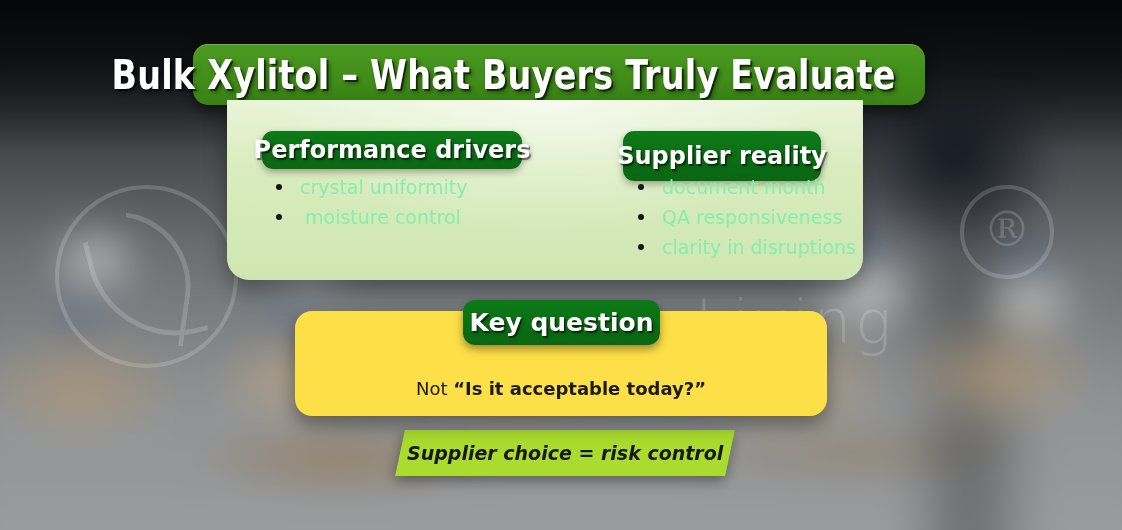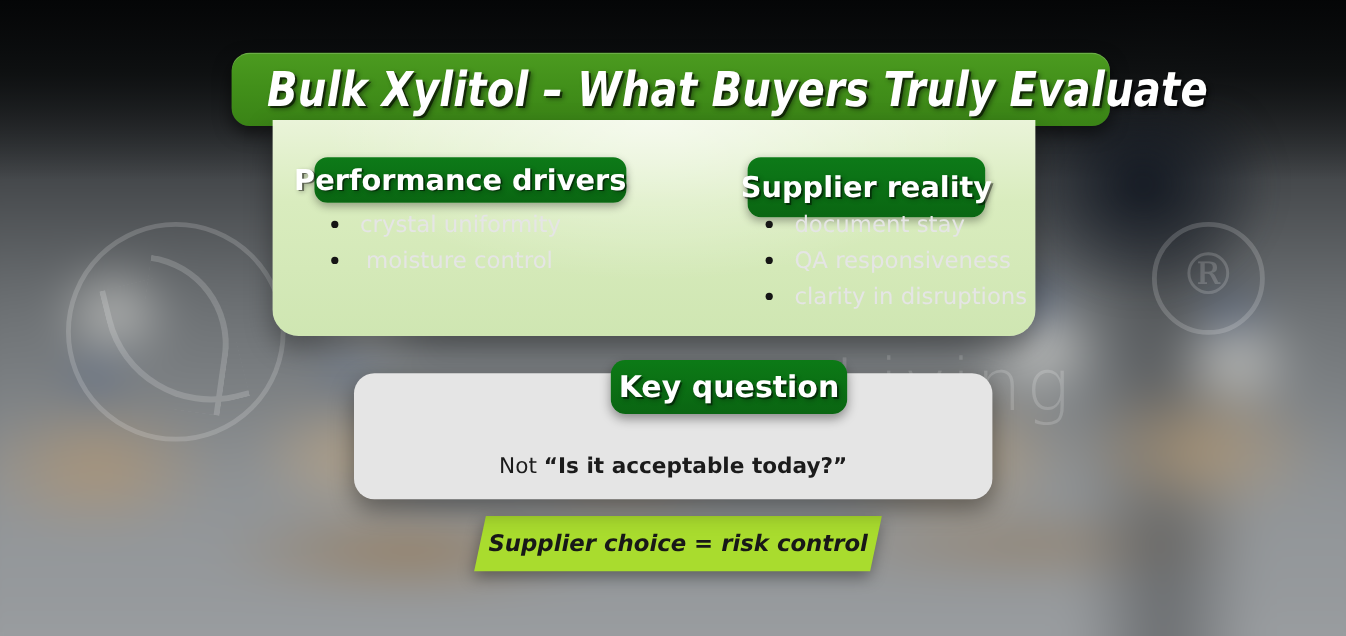--- a/index.html
+++ b/index.html
@@ -138,22 +138,21 @@
   
   .title-bar {
     position: absolute;
     left: 193px; top: 44px;
     width: 732px; height: 61px;
     border-radius: 15px;
     background: linear-gradient(180deg, #4c9b20 0%, #42901a 45%, #3a8316 100%);
     box-shadow: 0 6px 14px rgba(0,0,0,.55), inset 0 1px 0 rgba(255,255,255,.18);
     display: flex;
     align-items: center;
-    justify-content: flex-start;
-    font-style: italic;
+    justify-content: flex-end;
   }
   .title-text {
     font-family: "DejaVu Sans Condensed", "Liberation Sans Narrow", "Liberation Sans", sans-serif;
     font-weight: 700;
     font-size: 40px;
     color: #ffffff;
     letter-spacing: .2px;
     white-space: nowrap;
     transform: scaleX(.93);
     text-shadow:
@@ -184,40 +183,40 @@
     box-shadow: 0 3px 7px rgba(0,0,0,.32);
   }
   .sec-badge span {
     font-family: "DejaVu Sans", sans-serif;
     font-weight: 700;
     font-size: 24px;
     color: #ffffff;
     white-space: nowrap;
     text-shadow: 1.5px 1.5px 0 rgba(0,0,0,.45), 2px 2px 4px rgba(0,0,0,.3);
   }
-  #badge-perf { left: 262px; top: 131px; width: 260px; height: 38px; justify-content: flex-end; }
+  #badge-perf { left: 262px; top: 131px; width: 260px; height: 38px; }
   #badge-supp { left: 623px; top: 131px; width: 198px; height: 50px; }
 
   
   .bullets {
     position: absolute;
     list-style: none;
     margin: 0;
     padding: 0;
   }
   #list-perf { left: 268px; top: 176px; }
   #list-supp { left: 630px; top: 176px; }
   .bullets li {
     position: relative;
     padding-left: 32px;
     margin-bottom: 8px;
     font-family: "DejaVu Sans", sans-serif;
     font-size: 19px;
     line-height: 22px;
-    color: #e5e5e5;
+    color: #86efac;
     white-space: nowrap;
   }
   .bullets li::before {
     content: "";
     position: absolute;
     left: 8px; top: 8px;
     width: 6px; height: 6px;
     background: #151515;
     border-radius: 50%;
   }
@@ -229,36 +228,35 @@
     position: absolute;
     left: 463px; top: 300px;
     width: 197px; height: 45px;
     border-radius: 12px;
     background: linear-gradient(180deg, #0c7a16 0%, #0a6512 100%);
     display: flex;
     align-items: center;
     justify-content: center;
     box-shadow: 0 4px 9px rgba(0,0,0,.4);
     z-index: 3;
-    margin-left: 46px;
   }
   #badge-key span {
     font-family: "DejaVu Sans", sans-serif;
     font-weight: 700;
     font-size: 25px;
     color: #ffffff;
     text-shadow: 1.5px 1.5px 0 rgba(0,0,0,.45), 2px 2px 4px rgba(0,0,0,.3);
   }
 
   
   .white-card {
     position: absolute;
     left: 295px; top: 311px;
     width: 532px; height: 105px;
-    background: #e5e5e5;
+    background: #fde047;
     border-radius: 17px;
     box-shadow: 0 8px 20px rgba(0,0,0,.4);
     display: flex;
     flex-direction: column;
     align-items: center;
     justify-content: flex-end;
     padding-bottom: 16px;
     box-sizing: border-box;
     z-index: 2;
   }
@@ -324,21 +322,21 @@
   </div>
   <div class="sec-badge" id="badge-supp">
     <span>Supplier reality</span>
   </div>
 
   <ul class="bullets" id="list-perf">
     <li>crystal uniformity</li>
     <li>moisture control</li>
   </ul>
   <ul class="bullets" id="list-supp">
-    <li>document stay</li>
+    <li>document month</li>
     <li>QA responsiveness</li>
     <li>clarity in disruptions</li>
   </ul>
 
   <div id="badge-key">
     <span>Key question</span>
   </div>
   <div class="white-card">
     <div class="q-line">
       <span>Not </span><b>“Is it acceptable today?”</b>

